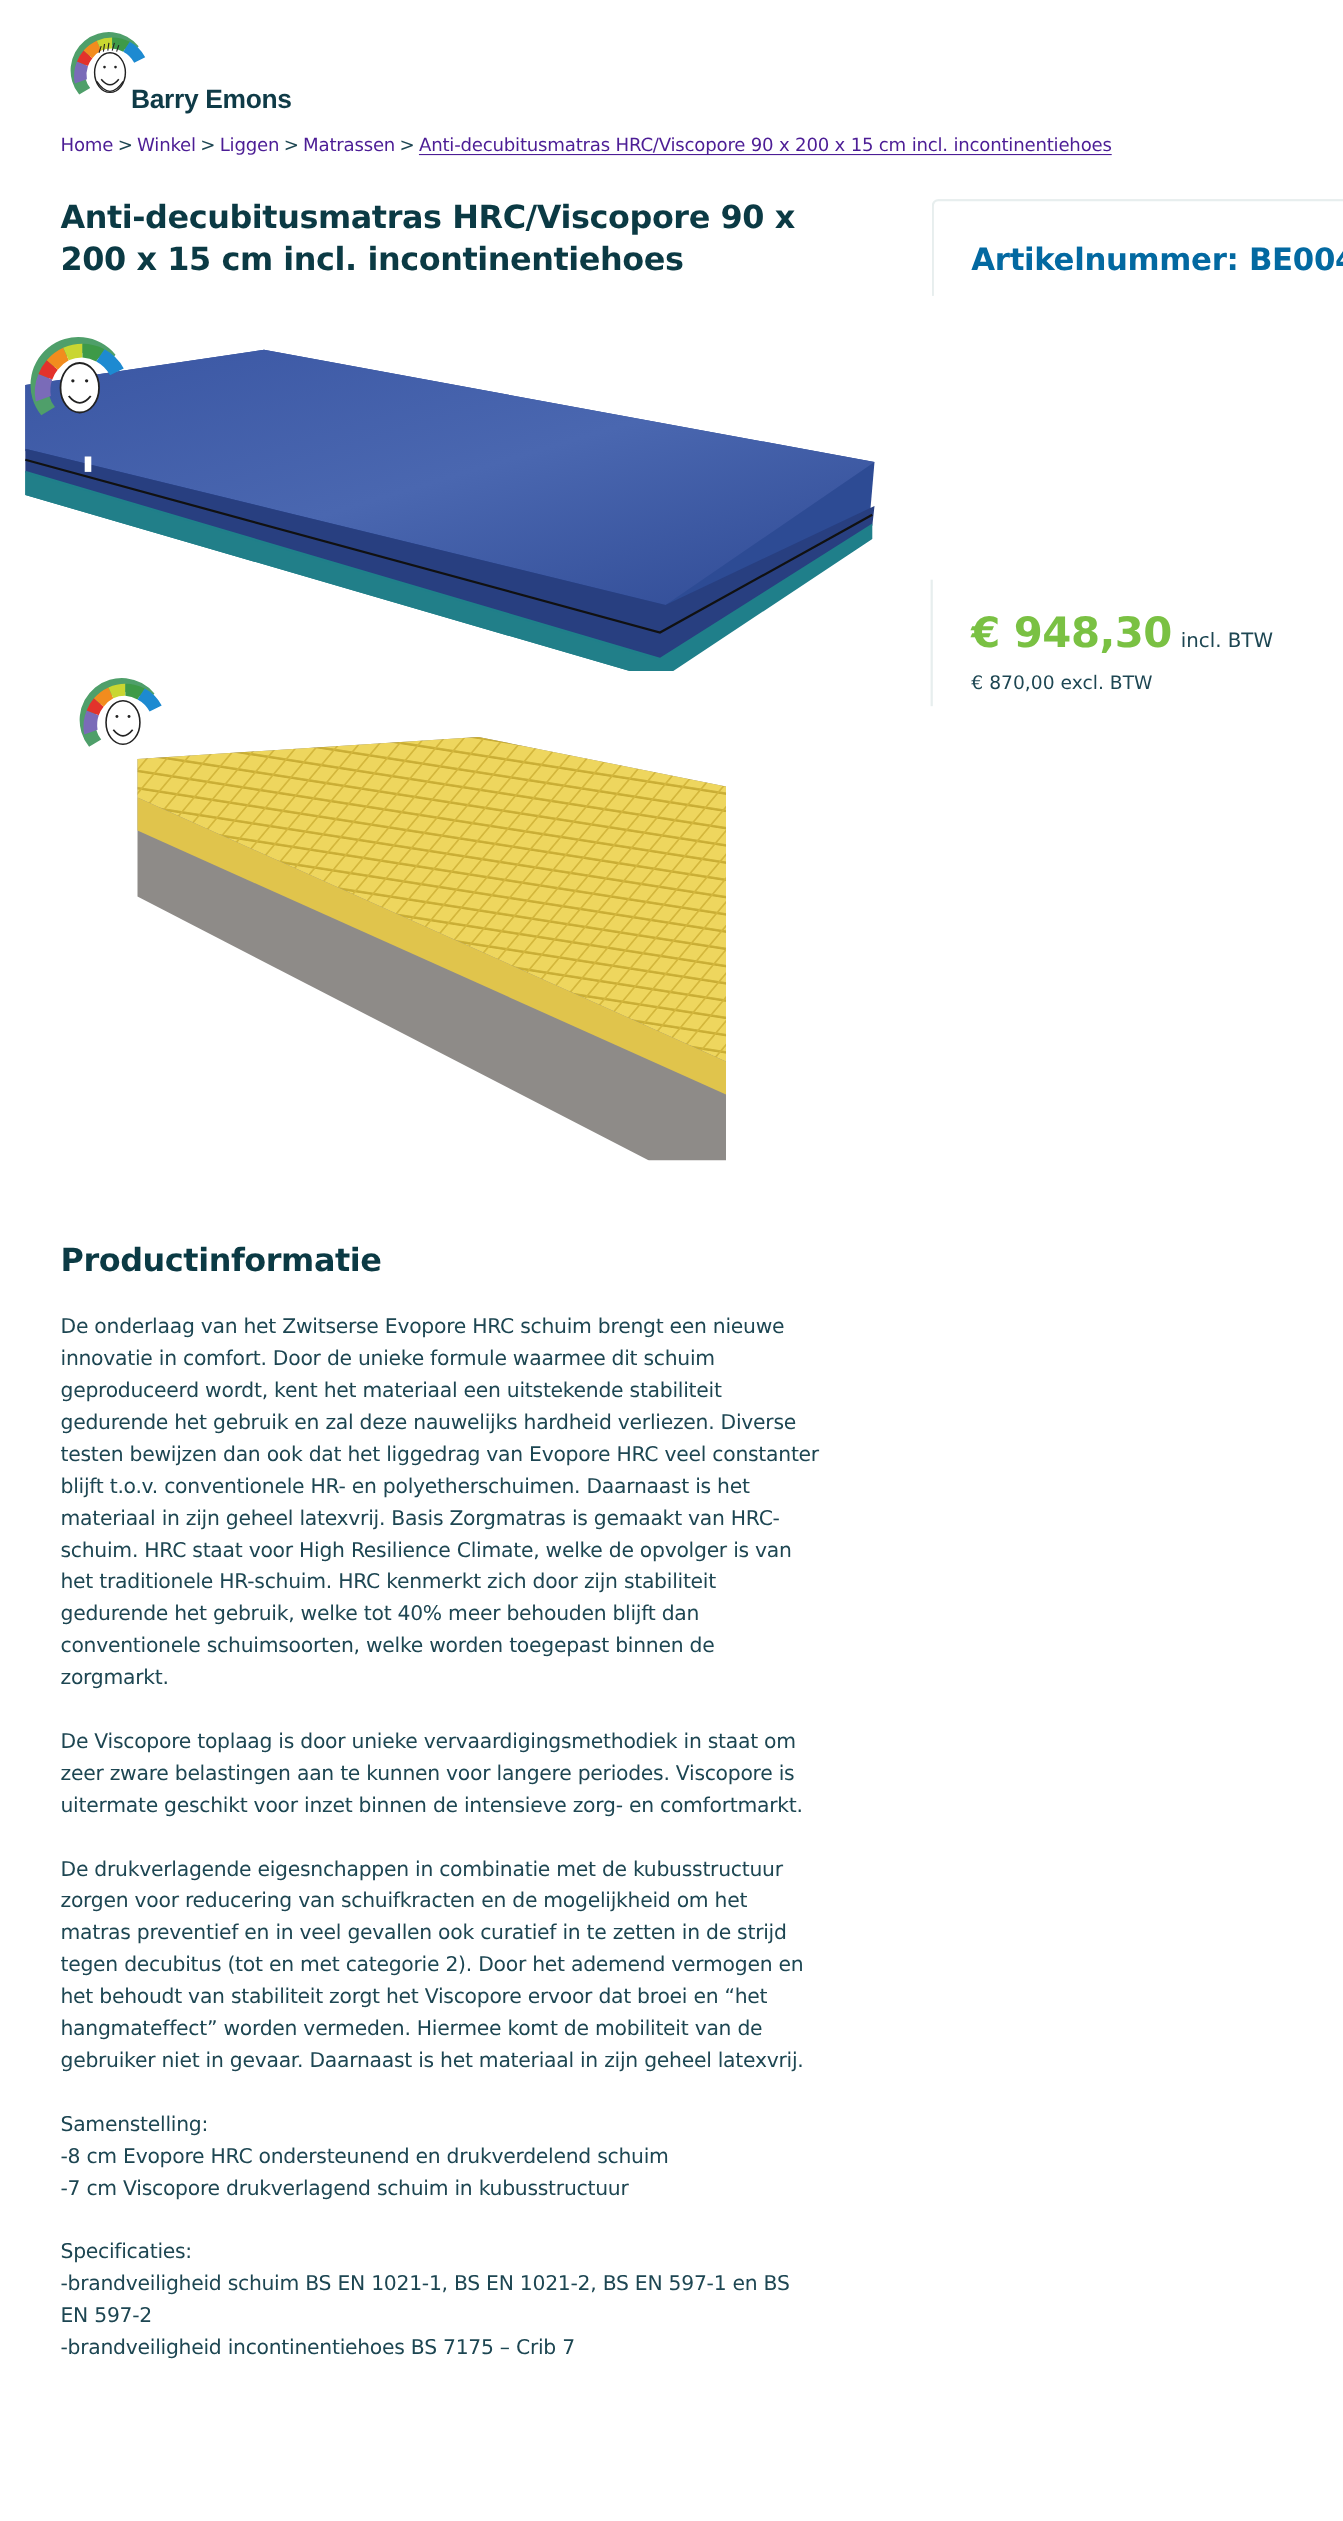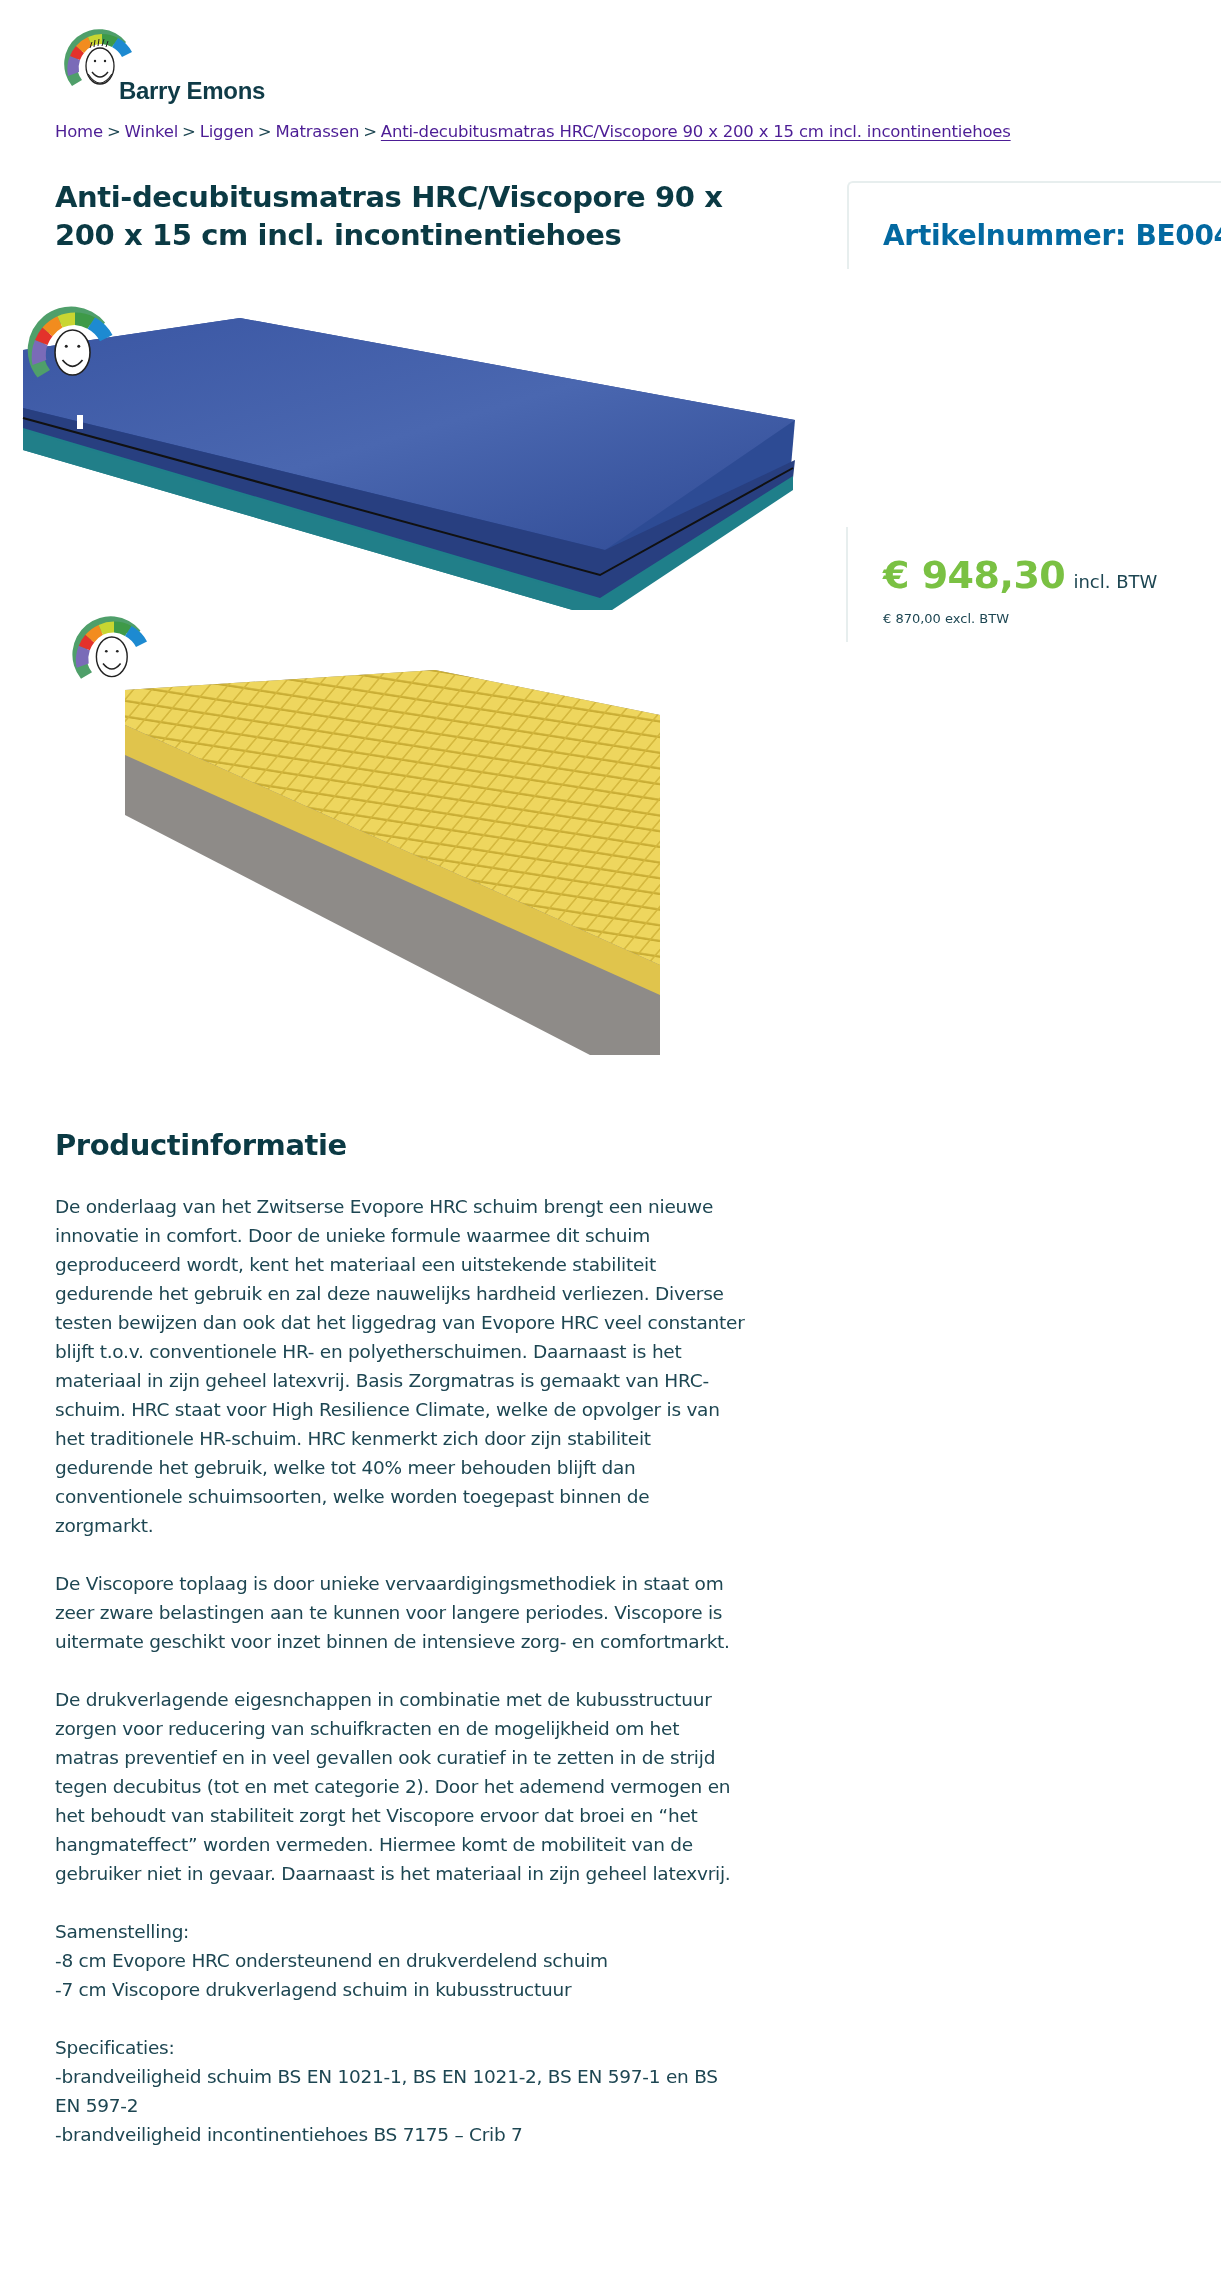--- a/index.html
+++ b/index.html
@@ -17,21 +17,21 @@
 
   .title { position: absolute; left: 55px; top: 178px; width: 720px; font-family: "DejaVu Sans", sans-serif; font-weight: bold; font-size: 29px; line-height: 38px; color: #0b3a44; letter-spacing: -0.4px; }
 
   .side-card { position: absolute; left: 847px; top: 181px; width: 374px; height: 88px; border-left: 2px solid #e7eeee; border-top: 2px solid #e7eeee; border-top-left-radius: 6px; }
   .sku { position: absolute; left: 883px; top: 219px; font-weight: bold; font-size: 28px; color: #0369a1; letter-spacing: -0.3px; white-space: nowrap; }
 
   .price-bar { position: absolute; left: 846px; top: 527px; width: 2px; height: 115px; background: #e7eeee; }
   .price-main { position: absolute; left: 883px; top: 553px; white-space: nowrap; }
   .price-main .amount { font-weight: bold; font-size: 38px; color: #7ac143; letter-spacing: -0.5px; }
   .price-main .label { font-size: 18px; color: #1d4652; margin-left: 3px; }
-  .price-excl { position: absolute; left: 883px; top: 611px; font-size: 13px; color: #1d4652; white-space: nowrap; }
+  .price-excl { position: absolute; left: 883px; top: 611px; font-size: 17px; color: #1d4652; white-space: nowrap; }
 
   .img1 { position: absolute; left: 15px; top: 300px; width: 790px; height: 310px; }
   .img2 { position: absolute; left: 70px; top: 615px; width: 600px; height: 440px; }
 
   .section-title { position: absolute; left: 55px; top: 1128px; font-weight: bold; font-size: 29px; color: #0b3a44; letter-spacing: -0.4px; }
   .content { position: absolute; left: 55px; top: 1192px; width: 690px; font-size: 18.5px; line-height: 29px; color: #1d4652; letter-spacing: -0.25px; }
   .content p { margin-bottom: 29px; }
   .content p.tight { margin-bottom: 0; }
 </style>
 </head>

